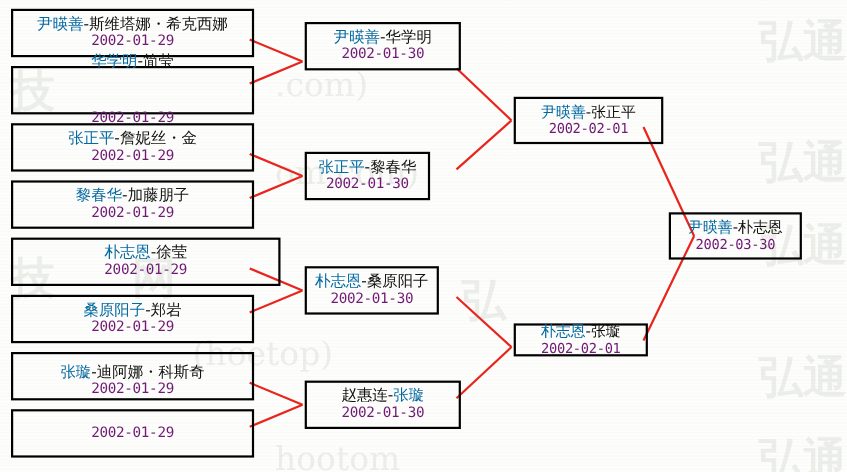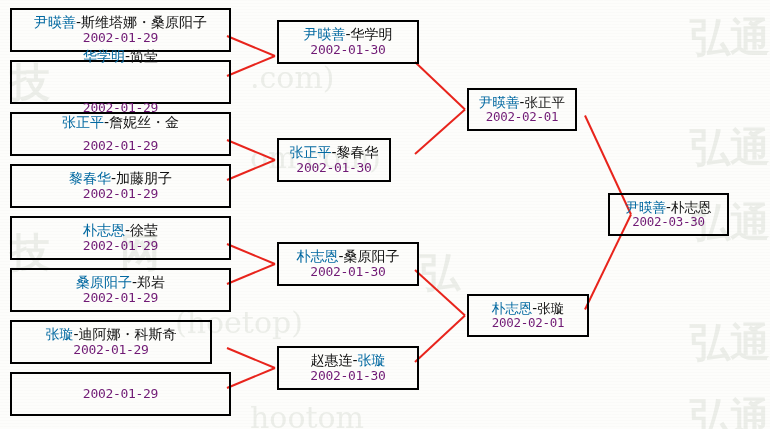--- a/index.html
+++ b/index.html
@@ -140,71 +140,71 @@
       <line x1="415" y1="62" x2="465" y2="109.5"></line>
       <line x1="415" y1="154" x2="465" y2="109.5"></line>
       <line x1="415" y1="270" x2="465" y2="315.5"></line>
       <line x1="415" y1="362" x2="465" y2="315.5"></line>
       <line x1="585" y1="115.5" x2="631" y2="214.5"></line>
       <line x1="585" y1="309.5" x2="631" y2="214.5"></line>
     </svg>
 
   <div id="boxes-layer">
       <div class="match-box r1" style="left: 10px; top: 8px; width: 221px; height: 44px;">
-        <div class="match-players"><span class="pname winner">尹暎善</span><span class="dash">-</span><span class="pname">斯维塔娜・桑原阳子</span></div>
+        <div class="match-players"><span class="pname winner">尹暎善</span><span class="dash">-</span><span class="pname">斯维塔娜・希克西娜</span></div>
         <div class="match-date">2002-01-29</div>
       </div>
       <div class="match-box r1" style="left: 10px; top: 60px; width: 221px; height: 44px; gap: 36px;">
         <div class="match-players"><span class="pname winner">华学明</span><span class="dash">-</span><span class="pname">简莹</span></div>
         <div class="match-date">2002-01-29</div>
       </div>
-      <div class="match-box r1" style="left: 10px; top: 112px; width: 221px; height: 44px; justify-content: space-between;">
+      <div class="match-box r1" style="left: 10px; top: 112px; width: 221px; height: 44px;">
         <div class="match-players"><span class="pname winner">张正平</span><span class="dash">-</span><span class="pname">詹妮丝・金</span></div>
         <div class="match-date">2002-01-29</div>
       </div>
       <div class="match-box r1" style="left: 10px; top: 164px; width: 221px; height: 44px;">
         <div class="match-players"><span class="pname winner">黎春华</span><span class="dash">-</span><span class="pname">加藤朋子</span></div>
         <div class="match-date">2002-01-29</div>
       </div>
-      <div class="match-box r1" style="left: 10px; top: 216px; width: 221px; height: 44px; justify-content: center;">
+      <div class="match-box r1" style="left: 10px; top: 216px; width: 245px; height: 44px; justify-content: center;">
         <div class="match-players"><span class="pname winner">朴志恩</span><span class="dash">-</span><span class="pname">徐莹</span></div>
         <div class="match-date">2002-01-29</div>
       </div>
       <div class="match-box r1" style="left: 10px; top: 268px; width: 221px; height: 44px;">
         <div class="match-players"><span class="pname winner">桑原阳子</span><span class="dash">-</span><span class="pname">郑岩</span></div>
         <div class="match-date">2002-01-29</div>
       </div>
-      <div class="match-box r1" style="left: 10px; top: 320px; width: 202px; height: 44px;">
+      <div class="match-box r1" style="left: 10px; top: 320px; width: 221px; height: 44px; justify-content: flex-end;">
         <div class="match-players"><span class="pname winner">张璇</span><span class="dash">-</span><span class="pname">迪阿娜・科斯奇</span></div>
         <div class="match-date">2002-01-29</div>
       </div>
       <div class="match-box r1" style="left: 10px; top: 372px; width: 221px; height: 44px;">
         <div class="match-date">2002-01-29</div>
       </div>
       <div class="match-box r2" style="left: 277px; top: 20px; width: 142px; height: 44px;">
         <div class="match-players"><span class="pname winner">尹暎善</span><span class="dash">-</span><span class="pname">华学明</span></div>
         <div class="match-date">2002-01-30</div>
       </div>
       <div class="match-box r2" style="left: 277px; top: 138px; width: 114px; height: 44px;">
         <div class="match-players"><span class="pname winner">张正平</span><span class="dash">-</span><span class="pname">黎春华</span></div>
         <div class="match-date">2002-01-30</div>
       </div>
-      <div class="match-box r2" style="left: 277px; top: 242px; width: 142px; height: 44px;">
+      <div class="match-box r2" style="left: 277px; top: 242px; width: 122px; height: 44px;">
         <div class="match-players"><span class="pname winner">朴志恩</span><span class="dash">-</span><span class="pname">桑原阳子</span></div>
         <div class="match-date">2002-01-30</div>
       </div>
       <div class="match-box r2" style="left: 277px; top: 346px; width: 142px; height: 44px;">
         <div class="match-players"><span class="pname">赵惠连</span><span class="dash">-</span><span class="pname winner">张璇</span></div>
         <div class="match-date">2002-01-30</div>
       </div>
-      <div class="match-box r3" style="left: 467px; top: 88px; width: 110px; height: 43px;">
+      <div class="match-box r3" style="left: 467px; top: 88px; width: 136px; height: 43px;">
         <div class="match-players"><span class="pname winner">尹暎善</span><span class="dash">-</span><span class="pname">张正平</span></div>
         <div class="match-date">2002-02-01</div>
       </div>
-      <div class="match-box r3" style="left: 467px; top: 294px; width: 122px; height: 43px;">
+      <div class="match-box r3" style="left: 467px; top: 294px; width: 122px; height: 30px;">
         <div class="match-players"><span class="pname winner">朴志恩</span><span class="dash">-</span><span class="pname">张璇</span></div>
         <div class="match-date">2002-02-01</div>
       </div>
       <div class="match-box r4" style="left: 608px; top: 193px; width: 121px; height: 43px;">
         <div class="match-players"><span class="pname winner">尹暎善</span><span class="dash">-</span><span class="pname">朴志恩</span></div>
         <div class="match-date">2002-03-30</div>
       </div>
     </div>
 
 </div>

